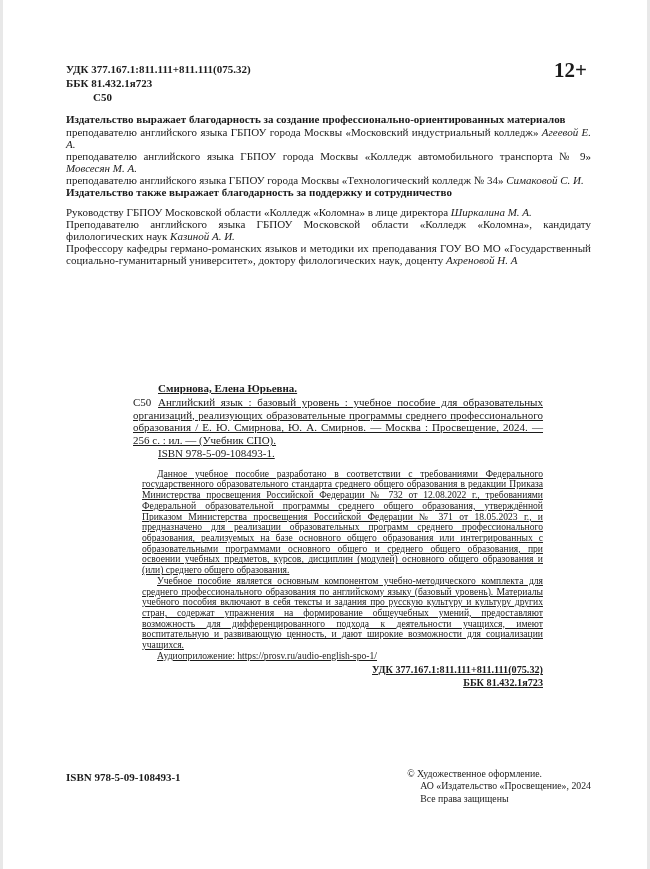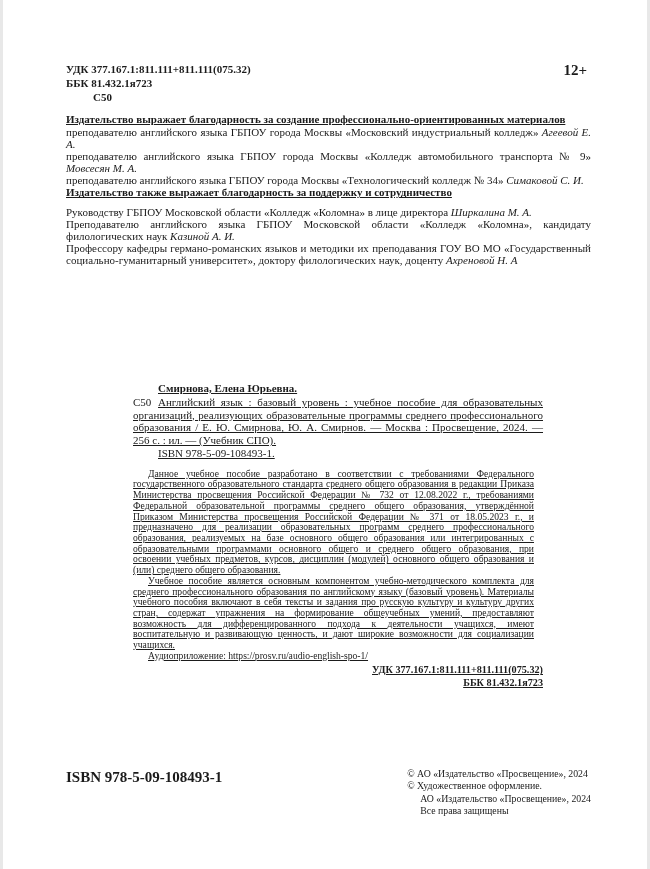--- a/index.html
+++ b/index.html
@@ -13,49 +13,49 @@
     font-family:"Liberation Serif","DejaVu Serif",serif;
     font-size:11px;
     line-height:11.9px;
   }
 
   
   .top-section { position:absolute; top:62px; left:63px; width:525px; }
   .head-row { display:flex; justify-content:space-between; align-items:flex-start; }
   .codes { font-weight:bold; line-height:14px; }
   .codes .sign { margin-left:27px; }
-  .age { font-size:15px; line-height:16px; font-weight:bold; padding-right:4px; }
+  .age { font-size:21px; line-height:16px; font-weight:bold; padding-right:4px; }
 
   .series { text-align:center; margin-top:13px; }
 
   .ack p { margin:0; text-align:justify; }
-  .ack-header { font-weight:bold;text-decoration:underline; }
+  .ack-header { font-weight:bold; }
   .ack-header.first { margin-top:10px; margin-bottom:1px; }
   .ack-header.second { margin-top:1px; margin-bottom:8px; }
   .ack i { font-style:italic; }
 
   
   .card-section { position:absolute; top:382px; left:130px; width:410px;text-decoration:underline; }
   .card-author { font-weight:bold; text-indent:25px; margin:0 0 1px 0; line-height:12.8px; }
   .card-desc { margin:0; position:relative; text-indent:25px; text-align:justify; line-height:12.8px; }
   .card-sign { position:absolute; left:0; top:0; text-indent:0; }
   .card-isbn { margin:0; text-indent:25px; line-height:12.8px; }
 
-  .annotation { margin-top:9px; width:401px; font-size:9.6px; line-height:10.7px; }
+  .annotation { margin-top:9px; margin-left:9px; width:401px; font-size:9.6px; line-height:10.7px; }
   .annotation p { margin:0; text-indent:15px; text-align:justify; }
   .annotation p.note { text-align:left; }
 
   .codes-bottom { margin-top:3px; width:410px; font-weight:bold; font-size:10.2px; line-height:12.2px; text-align:right; }
 
   
   .bottom-section {
     position:absolute; top:768px; left:63px; width:525px;
     display:flex; justify-content:space-between; align-items:flex-start;
   }
-  .isbn-bottom { font-weight:bold; font-size:15px; padding-top:4px; }
+  .isbn-bottom { font-weight:bold; font-size:11px; padding-top:4px; }
   .copyright { font-size:9.8px; line-height:12.4px; }
   .copyright .cont { padding-left:13px; }
 </style>
 </head>
 <body>
 
 <div class="page">
 
   <div class="top-section">
 
@@ -105,20 +105,19 @@
     <div class="codes-bottom">
       <div>УДК 377.167.1:811.111+811.111(075.32)</div>
       <div>ББК 81.432.1я723</div>
     </div>
 
   </div>
 
   <div class="bottom-section">
     <div class="isbn-bottom">ISBN 978-5-09-108493-1</div>
     <div class="copyright">
-      <div>© АО «Издательство «Просвещение», 2024</div>
       <div>© Художественное оформление.</div>
       <div class="cont">АО «Издательство «Просвещение», 2024</div>
       <div class="cont">Все права защищены</div>
     </div>
   </div>
 
 </div>
 
 </body></html>

